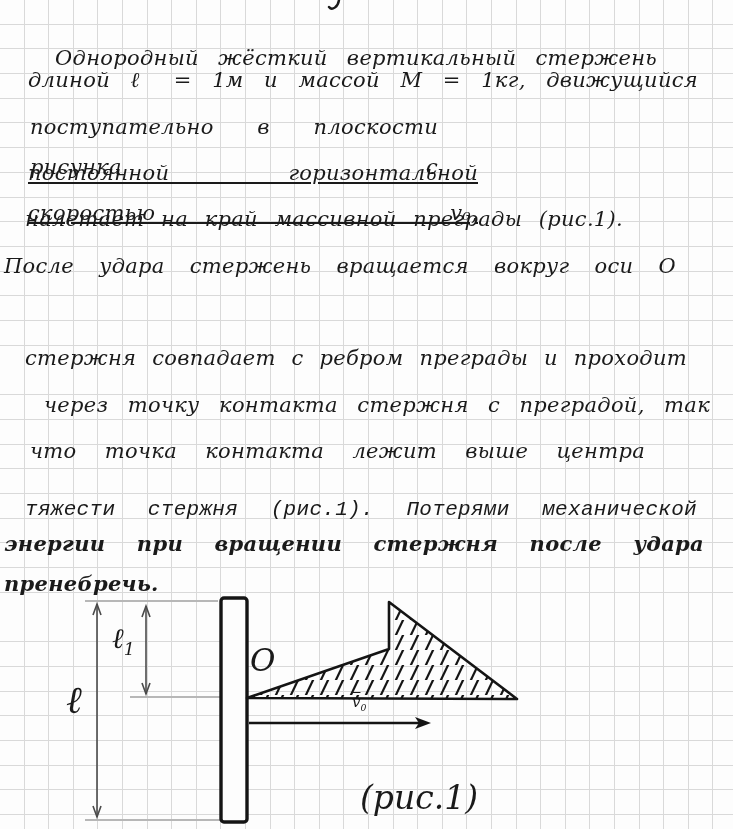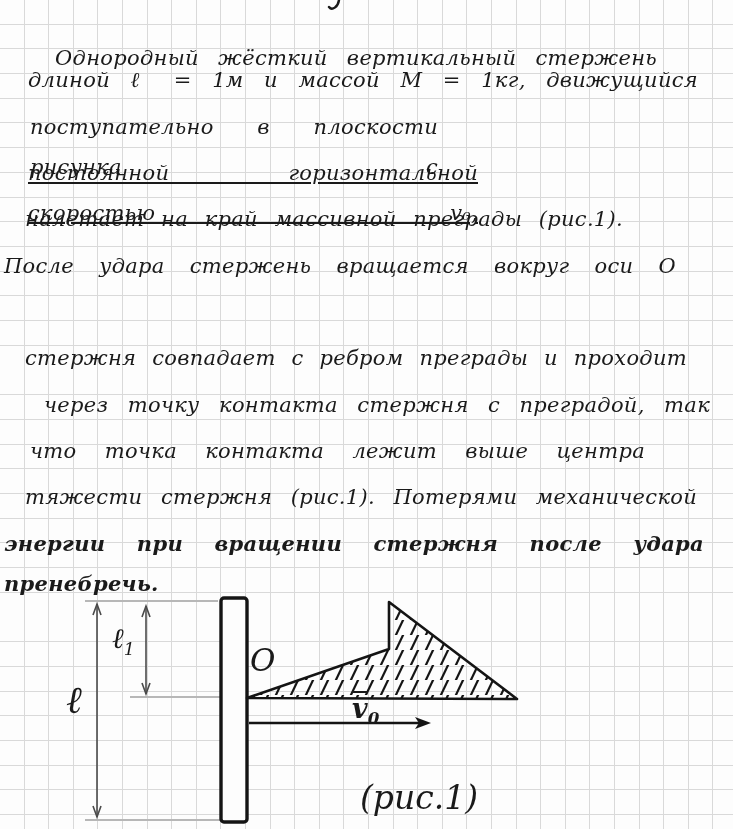--- a/index.html
+++ b/index.html
@@ -30,34 +30,34 @@
   .l1 {top:14px; left:55px; width:602px;margin-top:24px;}
   .l2 {top:60px; left:28px; width:670px;}
   .l3 {top:107px;left:30px; width:408px;}
   .l4 {top:153px;left:28px; width:450px;text-decoration:underline;}
   .l5 {top:199px;left:25px; width:598px;}
   .l6 {top:246px;left:4px; width:672px;}
   .l7 {top:292px;left:25px; width:660px;}
   .l8 {top:338px;left:25px; width:662px;}
   .l9 {top:385px;left:28px; width:666px;margin-left:16px;}
   .l10{top:431px;left:30px; width:615px;}
-  .l11{top:477px;left:25px; width:672px;}
+  .l11{top:490px;left:25px; width:672px;font-family:Liberation Mono, monospace;}
   .l12{top:524px;left:4px; width:700px;font-weight:bold;}
 
   .top-mark{position:absolute;left:326px;top:0;width:24px;height:14px;}
 
   
   .figure{position:absolute;left:0;top:590px;width:733px;height:239px;}
   .figure svg.fig{position:absolute;left:0;top:0;}
   .lbl{position:absolute;font-style:italic;white-space:nowrap;}
   .lbl sub{font-size:62%;}
   .lbl-o      {left:250px;top:52px; font-size:31px;}
   .lbl-len    {left:66px; top:88px; font-size:38px;}
   .lbl-len1   {left:112px;top:32px; font-size:28px;}
-  .lbl-v0     {left:352px;top:103px;font-size:27px;font-weight:bold;}
+  .lbl-v0     {left:352px;top:103px;font-size:15px;font-weight:normal;}
   .lbl-v0 .ovl{text-decoration:overline;}
   .lbl-caption{left:360px;top:188px;font-size:33px;}
 </style>
 </head>
 <body>
 
 <div class="page">
 
   <svg class="top-mark" viewBox="0 0 24 14">
     <path d="M13,0 C12,7 6,11 3,7" fill="none" stroke="#1a1a1a" stroke-width="2.4" stroke-linecap="round"></path>

